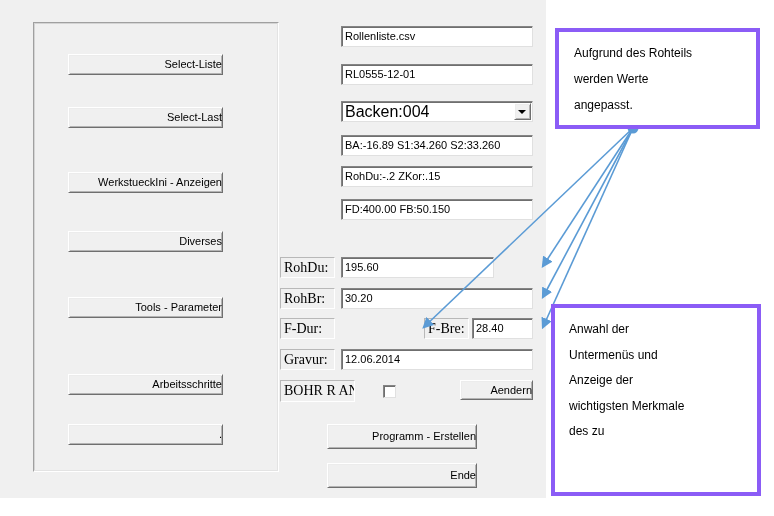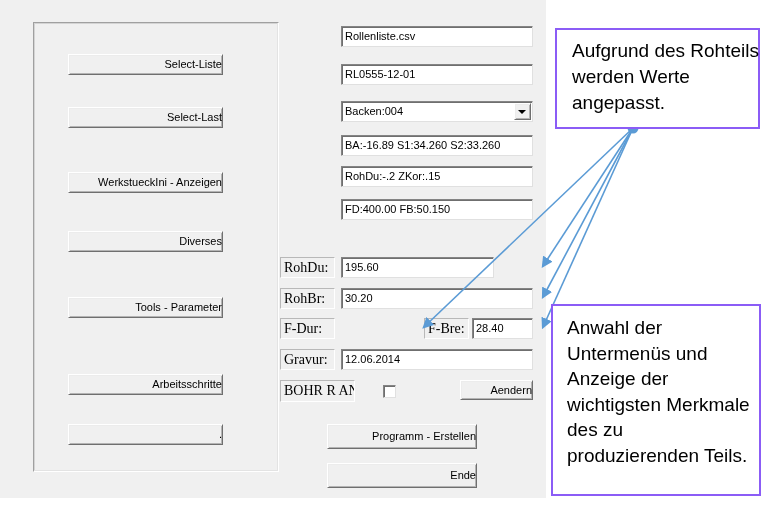--- a/index.html
+++ b/index.html
@@ -116,21 +116,21 @@
     border-bottom-color: #e0e0e0;
     box-shadow: inset 1px 1px 0 #6f6f6f;
     box-sizing: border-box;
   }
   #combo-text {
     position: absolute;
     left: 3px;
     top: 0;
     right: 20px;
     line-height: 19px;
-    font-size: 11px;
+    font-size: 16px;
     color: #000;
     white-space: nowrap;
     overflow: hidden;
   }
   #combo-button {
     position: absolute;
     right: 1px;
     top: 1px;
     width: 17px;
     height: 17px;
@@ -165,24 +165,24 @@
     border-right-color: #e0e0e0;
     border-bottom-color: #e0e0e0;
     box-shadow: inset 1px 1px 0 #6f6f6f;
     box-sizing: border-box;
   }
 
   
   .callout {
     position: absolute;
     background: #ffffff;
-    border: 2px solid #8b5cf6;
-    box-sizing: border-box;
-    font-family: "Liberation Sans", sans-serif;
-    font-size: 19px;
+    border: 4px solid #8b5cf6;
+    box-sizing: border-box;
+    font-family: "Liberation Sans", sans-serif;
+    font-size: 12px;
     color: #000000;
     line-height: 26px;
     padding: 8px 0 0 15px;
   }
   #callout-top {
     left: 555px;
     top: 28px;
     width: 205px;
     height: 101px;
   }
@@ -277,14 +277,13 @@
   <div>werden Werte</div>
   <div>angepasst.</div>
 </div>
 
 <div class="callout" id="callout-bottom">
   <div>Anwahl der</div>
   <div>Untermenüs und</div>
   <div>Anzeige der</div>
   <div>wichtigsten Merkmale</div>
   <div>des  zu</div>
-  <div>produzierenden Teils.</div>
 </div>
 
 </body></html>

